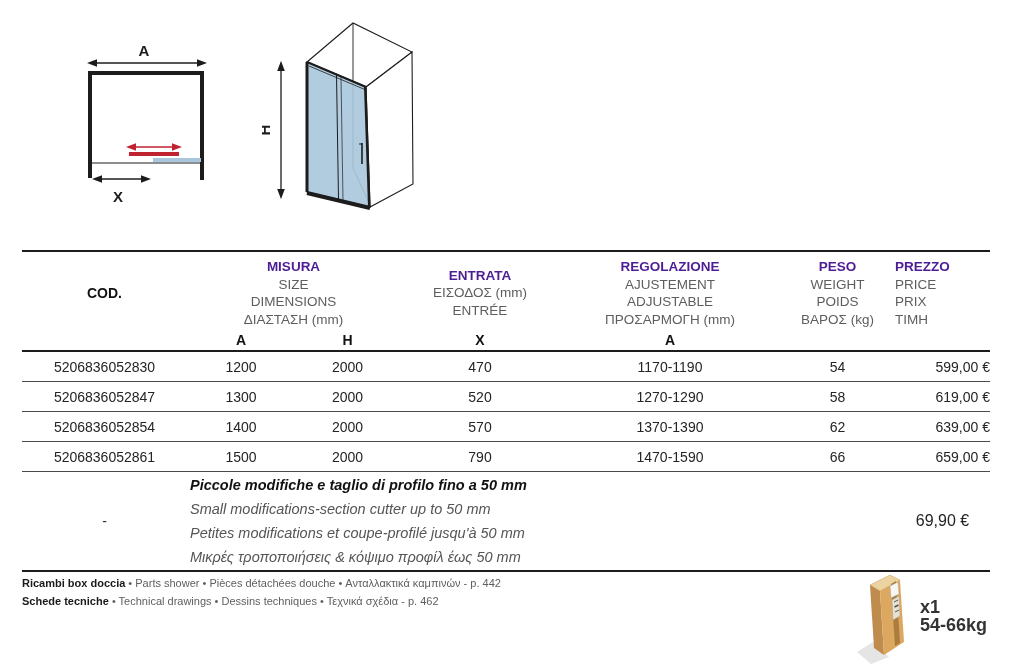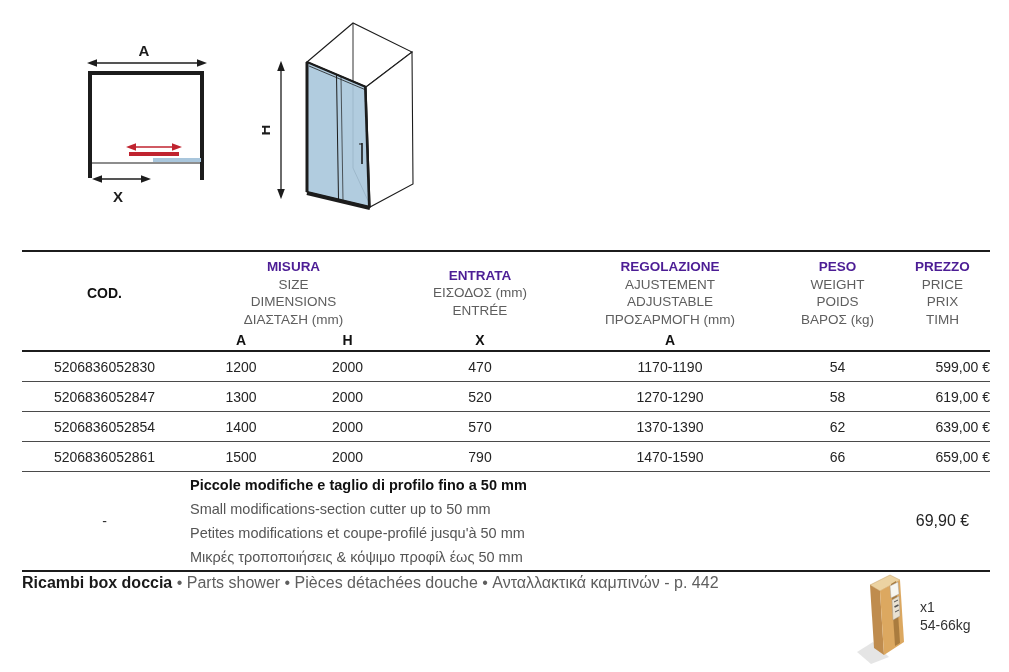--- a/index.html
+++ b/index.html
@@ -12,43 +12,43 @@
 
   
   .spec-table { position:absolute; left:22px; top:250px; width:968px; color:#222; }
   .grid-row { display:grid; grid-template-columns:165px 108px 105px 160px 220px 115px 95px; }
 
   .thead { border-top:2px solid #1c1c1c; padding:6px 0 2px 0; align-items:center; }
   .hcell { text-align:center; font-size:13.5px; line-height:17.5px; }
   .hcell .h-main { font-weight:bold; color:#4c1d95; }
   .hcell .h-sub { color:#5e5e5e; }
   .hcell.span-ah { grid-column:2 / 4; }
-  .hcell.right { text-align:center; }
+  .hcell.right { text-align:left; }
   .cod-cell { grid-column:1; display:flex; align-items:center; justify-content:center;
               font-weight:bold; color:#111; font-size:14px; }
 
   .subhead { height:22px; align-items:center; border-bottom:2px solid #1c1c1c; }
   .subhead div { text-align:center; font-weight:bold; color:#111; font-size:14px; }
 
   .data-row { height:30px; align-items:center; font-size:14px; color:#242424;
               border-bottom:1px solid #4a4a4a; }
   .data-row div { text-align:center; }
   .data-row .price { text-align:right; }
 
   .special-row { height:100px; border-bottom:2px solid #1c1c1c; align-items:center; }
   .special-row .dash { text-align:center; font-size:14px; color:#333; }
-  .special-lines { grid-column:2 / 7; padding-left:3px; font-size:14.5px; line-height:24px; color:#555; }
+  .special-lines { grid-column:2 / 7; padding-left:3px; font-size:14.5px; line-height:24px; color:#555;font-style:italic; }
   .special-lines .bold-line { font-weight:bold; color:#111; }
   .special-row .price { text-align:center; font-size:16px; color:#242424; }
 
   
-  .footer-text { position:absolute; left:22px; top:574px; font-size:16px; line-height:18px; color:#5e5e5e; }
+  .footer-text { position:absolute; left:22px; top:574px; font-size:11px; line-height:18px; color:#5e5e5e; }
   .footer-text .fbold { font-weight:bold; color:#1a1a1a; }
 
-  .pack-qty { position:absolute; left:920px; top:598px; font-size:14px; line-height:18px; color:#333; }
+  .pack-qty { position:absolute; left:920px; top:598px; font-size:18px; line-height:18px; color:#333;font-weight:bold; }
 </style>
 </head>
 <body>
 
 <div class="page">
 
   <svg class="diagram-abs" style="left:60px; top:30px;" width="160" height="180" viewBox="0 0 160 180">
     <defs>
       <marker id="arrB" markerWidth="8" markerHeight="8" refX="4" refY="4" orient="auto">
         <path d="M0,4 L8,1 L8,7 Z" fill="#1c1c1c"></path>
@@ -201,20 +201,21 @@
         <div>Petites modifications et coupe-profilé jusqu'à 50 mm</div>
         <div>Μικρές τροποποιήσεις &amp; κόψιμο προφίλ έως 50 mm</div>
       </div>
       <div class="price" style="grid-column:7;">69,90 €</div>
     </div>
 
   </div>
 
   <div class="footer-text">
     <div><span class="fbold">Ricambi box doccia</span><span> • Parts shower • Pièces détachées douche • Ανταλλακτικά καμπινών - p. 442</span></div>
+    <div><span class="fbold">Schede tecniche</span><span> • Technical drawings • Dessins techniques • Τεχνικά σχέδια - p. 462</span></div>
   </div>
 
   <svg class="diagram-abs" style="left:856px; top:572px;" width="64" height="94" viewBox="0 0 64 94">
     <polygon points="1,80 17,70 33,85 15,92" fill="#dcdcdc" opacity="0.75"></polygon>
     <polygon points="14,13 34,3 44,8 24,19" fill="#ecd3a2" stroke="#c59a5c" stroke-width="0.5"></polygon>
     <polygon points="14,13 24,19 28,83 18,76" fill="#bf8c4e"></polygon>
     <polygon points="24,19 44,8 48,70 28,83" fill="#dca860"></polygon>
     <polygon points="35,12 40,9 44,71 39,74" fill="#aa7c3e"></polygon>
     <polygon points="34,14 42,10 43,22 35,26" fill="#f7f6f0" stroke="#9a9a9a" stroke-width="0.4"></polygon>
     <polygon points="36,28 43,24 44,44 37,48" fill="#e9e2d2" stroke="#9a9a9a" stroke-width="0.4"></polygon>

